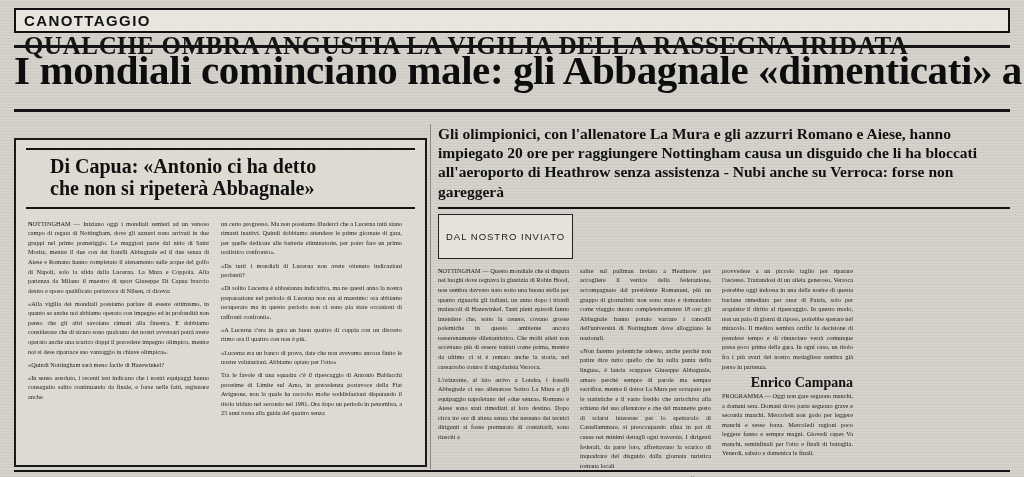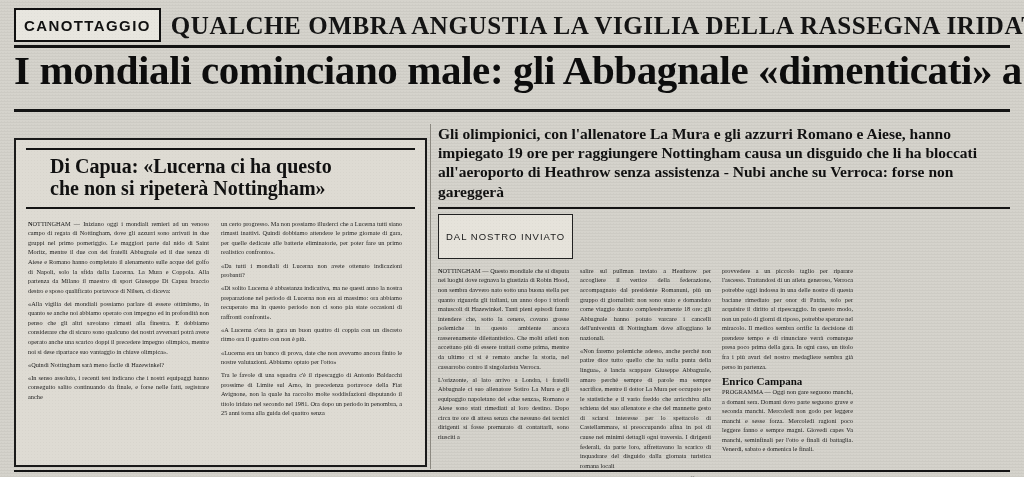--- a/index.html
+++ b/index.html
@@ -1,21 +1,21 @@
 <!DOCTYPE html>
 <html><head>
 <meta charset="utf-8">
 <style>
   html,body{margin:0;padding:0;background:#cfcdc6;}
   body{width:1024px;height:477px;overflow:hidden;font-family:"Liberation Serif",serif;}
   .page{position:relative;width:1024px;height:477px;background:#d5d3cc;
         background-image:linear-gradient(0deg,rgba(0,0,0,0.04) 1px,rgba(255,255,255,0) 1px);
         background-size:100% 3px;}
   
-  .kicker-bar{position:absolute;left:14px;top:8px;width:996px;height:34px;display:flex;align-items:stretch;}
+  .kicker-bar{position:absolute;left:14px;top:8px;width:996px;height:34px;display:flex;align-items:stretch;flex-direction:column;}
   .kicker-box{border:2px solid #111;background:#e8e6df;padding:2px 8px;display:flex;align-items:center;}
   .kicker-box .k-txt{font-family:"Liberation Sans",sans-serif;font-weight:bold;font-size:15px;letter-spacing:1.4px;color:#111;}
   .kicker-line{flex:1;margin-left:10px;display:flex;align-items:center;}
   .kicker-line .overline{font-family:"Liberation Serif",serif;font-weight:bold;font-size:25px;
         letter-spacing:0.6px;color:#141414;white-space:nowrap;line-height:1;}
   .rule{position:absolute;left:14px;width:996px;background:#141414;}
   
   .headline{position:absolute;left:14px;top:50px;width:996px;text-align:center;
         font-family:"Liberation Serif",serif;font-weight:bold;font-size:41px;line-height:1.02;
         color:#0d0d0d;letter-spacing:-0.4px;white-space:nowrap;}
@@ -36,21 +36,21 @@
   .standfirst{font-family:"Liberation Serif",serif;font-weight:bold;font-size:15.5px;line-height:1.24;
         color:#111;border-bottom:2px solid #141414;padding-bottom:6px;}
   .byline-box{margin-top:5px;display:inline-block;border:1.5px solid #222;background:#e6e3db;
         padding:16px 7px;font-family:"Liberation Sans",sans-serif;font-size:9.5px;letter-spacing:1px;color:#1a1a1a;}
   .rcols{display:flex;gap:11px;margin-top:7px;}
   .rcol{width:131px;}
   
   .p{font-family:"Liberation Serif",serif;font-size:6.3px;line-height:1.52;text-align:justify;
      color:#1c1c1c;margin:0 0 3.5px 0;hyphens:auto;}
   .p.lead::first-letter{font-weight:bold;}
-  .colsign{font-family:"Liberation Serif",serif;font-weight:bold;font-size:11px;text-align:left;color:#111;margin-top:4px;}
+  .colsign{font-family:"Liberation Serif",serif;font-weight:bold;font-size:14px;text-align:right;color:#111;margin-top:4px;}
   .vrule{position:absolute;top:0;bottom:0;width:1px;background:#8d8a82;}
   .noise{position:absolute;inset:0;pointer-events:none;
     background-image:radial-gradient(rgba(0,0,0,0.05) 0.5px,rgba(0,0,0,0) 0.6px);
     background-size:3px 3px;opacity:.55;}
 </style>
 </head>
 <body>
 
 <div class="page">
 
@@ -64,43 +64,43 @@
   </div>
   <div class="rule" style="top:45px;height:3px;"></div>
 
   <div class="headline">I mondiali cominciano male: gli Abbagnale «dimenticati» a Londra</div>
   <div class="rule" style="top:109px;height:3px;"></div>
 
   <div class="body-area">
 
     <div class="leftbox">
       <div class="ib-title">
-        <div class="t1">Di Capua: «Lucerna ci ha questo</div>
-        <div class="t2">che non si ripeterà Nottingham»</div>
+        <div class="t1">Di Capua: «Antonio ci ha detto</div>
+        <div class="t2">che non si ripeterà Abbagnale»</div>
       </div>
       <div class="ib-cols">
         <div class="ib-col">
           <p class="p lead">NOTTINGHAM — Iniziano oggi i mondiali remieri ad un venoso campo di regata di Nottingham, dove gli azzurri sono arrivati in due gruppi nel primo pomeriggio. Le maggiori parte dal nido di Saint Moritz, mentre il due con dei fratelli Abbagnale ed il due senza di Aiese e Romano hanno completato il alenamento sulle acque del golfo di Napoli, solo la sfida dalla Lucerna. La Mura e Coppola. Alla partenza da Milano il maestro di sport Giuseppe Di Capua braccio destro e sposo qualificato portavoce di Nilsen, ci diceva:</p>
           <p class="p">«Alla vigilia dei mondiali possiamo parlare di essere ottimismo, in quanto se anche noi abbiamo operato con impegno ed in profondità non penso che gli altri savoiano rimasti alla finestra. E dobbiamo considerare che di sicuro sono qualcuno dei nostri avversari potrà avere operato anche una scarico doppi il precedere impegno olimpico, mentre noi si dese ripartace suo vantaggio in chiave olimpica».</p>
           <p class="p">«Quindi Nottingham sarà meno facile di Hazewinkel?</p>
           <p class="p">«In senso assoluto, i recenti test indicano che i nostri equipaggi hanno conseguito salito continuando da finale, e forse nelle fatti, registrare anche</p>
         </div>
         <div class="ib-col">
           <p class="p">un certo progresso. Ma non possiamo illuderci che a Lucerna tutti siano rimasti inattivi. Quindi dobbiamo attendere le prime giornate di gara, per quelle dedicate alle batterie eliminatorie, per poter fare un primo realistico confronto».</p>
           <p class="p">«Da tutti i mondiali di Lucerna non avete ottenuto indicazioni probanti?</p>
           <p class="p">«Di solito Lucerna è abbastanza indicativa, ma ne questi anno la nostra preparazione nel periodo di Lucerna non era ai massimo: ora abbiamo recuperato ma in questo periodo non ci sono pia state occasioni di raffronti confronti».</p>
           <p class="p">«A Lucerna c'era in gara un buon quattro di coppia con un discreto ritmo ora il quattro con non è più.</p>
           <p class="p">«Lucerna era un banco di prova, date che non avevamo ancora finito le nostre valutazioni. Abbiamo optato per l'otto»</p>
           <p class="p">Tra le favole di una squadra c'è il ripescaggio di Antonio Baldacchi prossime di Limite sul Arno, in precedenza portavoce della Fiat Avignone, non la quale ha raccolto molte soddisfazioni disputando il titolo iridato nel secondo nel 1981. Ora dopo un periodo in penombra, a 25 anni torna alla guida del quattro senza</p>
         </div>
       </div>
     </div>
 
     <div class="rightside">
-      <div class="standfirst">Gli olimpionici, con l'allenatore La Mura e gli azzurri Romano e Aiese, hanno impiegato 19 ore per raggiungere Nottingham causa un disguido che li ha bloccati all'aeroporto di Heathrow senza assistenza - Nubi anche su Verroca: forse non gareggerà</div>
+      <div class="standfirst">Gli olimpionici, con l'allenatore La Mura e gli azzurri Romano e Aiese, hanno impiegato 20 ore per raggiungere Nottingham causa un disguido che li ha bloccati all'aeroporto di Heathrow senza assistenza - Nubi anche su Verroca: forse non gareggerà</div>
       <div class="byline-box">
         <span>DAL NOSTRO INVIATO</span>
       </div>
       <div class="rcols">
         <div class="rcol">
           <p class="p lead">NOTTINGHAM — Questo mondiale che si disputa nei luoghi dove regnava la giustizia di Robin Hood, non sembra davvero nato sotto una buona stella per quanto riguarda gli italiani, un anno dopo i trionfi maiuscoli di Hazewinkel. Tanti pieni episodi fanno intendere che, sotto la cenere, covano grosse polemiche in questo ambiente ancora rasserenamente dilettantistico. Che molti atleti non accettano più di essere trattati come prima, mentre da ultimo ci si è remato anche la storia, nel cassarrobo contro il singolarista Verroca.</p>
           <p class="p">L'orizzonte, al lato arrivo a Londra, i fratelli Abbagnale ci suo allenatore Sotiro La Mura e gli equipaggio napoletano del «due senza», Romano e Aiese sono stati rimediati al loro destino. Dopo circa tre ore di attesa senza che nessuno dei tecnici dirigenti si fosse premurato di contattarli, sono riusciti a</p>
         </div>
         <div class="rcol">
           <p class="p">salire sul pullman inviato a Heathrow per accogliere il vertice della federazione, accompagnato dal presidente Romanuni, più un gruppo di giornalisti: non sono stato e domandato come viaggio durato complessivamente 18 ore: gli Abbagnale hanno potuto varcare i cancelli dell'università di Nottingham dove alloggiano le nazionali.</p>

